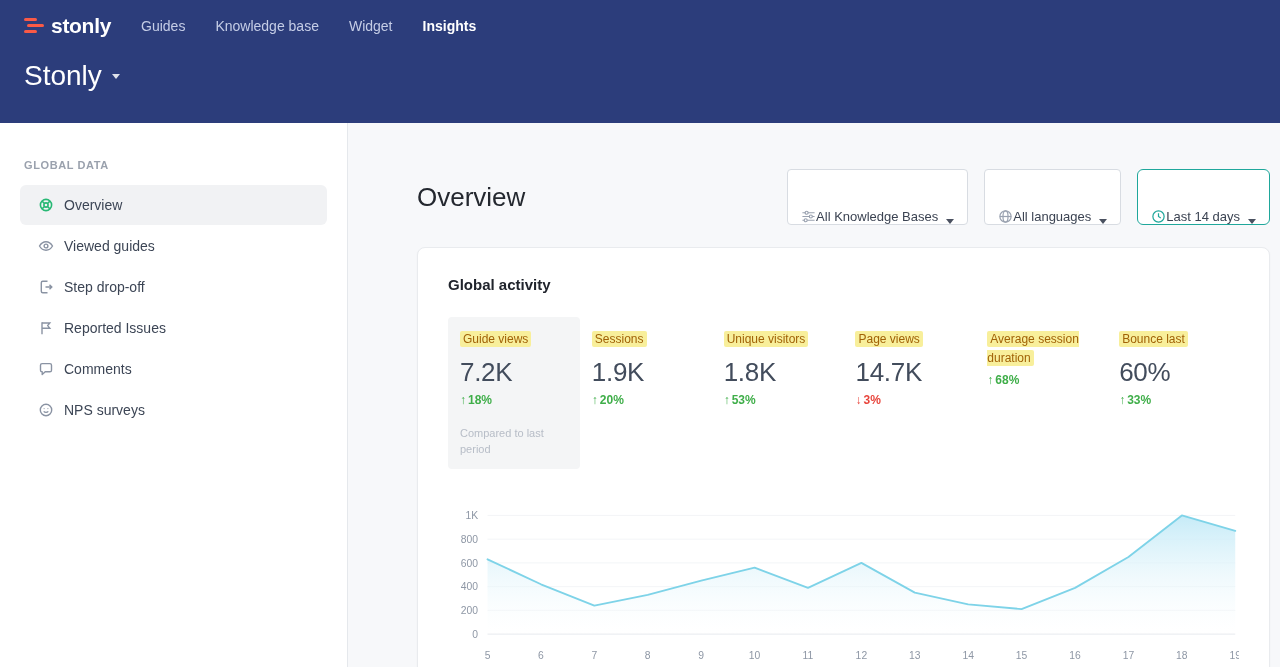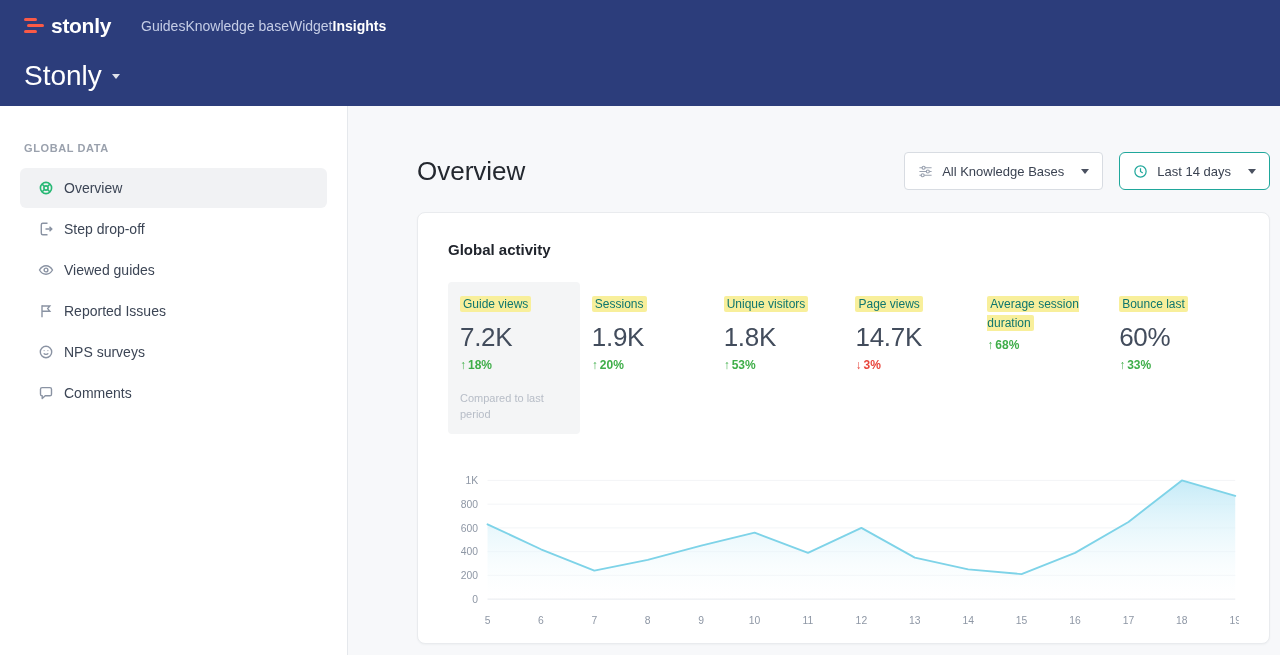--- a/index.html
+++ b/index.html
@@ -1,29 +1,29 @@
 <!DOCTYPE html>
 <html><head>
 <meta charset="utf-8">
 <style>
   * { margin:0; padding:0; box-sizing:border-box; }
   html,body { width:1280px; height:667px; overflow:hidden; background:#fff;
     font-family:"Liberation Sans", sans-serif; }
 
   
-  .app-header { height:106px; background:#2c3d7b; color:#fff; }
+  .app-header { height:123px; background:#2c3d7b; color:#fff; }
   .top-row { display:flex; align-items:center; padding:14px 24px 0 24px; }
   .logo { display:flex; align-items:center; gap:7px; cursor:pointer; }
   .logo-mark { width:20px; height:18px; position:relative; }
   .logo-mark span { position:absolute; left:0; height:3.4px; border-radius:2px; background:#fa5a46; }
   .logo-mark span:nth-child(1){ top:1px; width:13px; }
   .logo-mark span:nth-child(2){ top:7px; width:17px; left:3px; }
   .logo-mark span:nth-child(3){ top:13px; width:13px; }
   .logo-text { font-size:21px; font-weight:700; letter-spacing:-0.3px; color:#fff; }
-  .top-nav { display:flex; margin-left:30px; }
+  .top-nav { display:flex; gap:30px; margin-left:30px; }
   .nav-link { font-size:14px; color:#c5cde6; cursor:pointer; padding:4px 0; }
   .nav-link.active { color:#fff; font-weight:700; }
   .title-row { display:flex; align-items:center; gap:10px; padding:22px 24px 0 24px; }
   .workspace-title { font-size:28px; font-weight:400; color:#fff; }
   .caret { width:0; height:0; border-left:4px solid transparent; border-right:4px solid transparent; border-top:5px solid #4a5160; }
   .caret.light { border-top-color:rgba(255,255,255,.85); border-left-width:4px; border-right-width:4px; }
 
   
   .content { display:flex; height:549px; }
 
@@ -34,37 +34,37 @@
   .side-item.active { background:#f1f2f4; }
   .side-item .icon { width:16px; height:16px; color:#8a93a3; flex:none; display:flex; }
   .side-item.active .icon { color:#27b874; }
   .side-item svg { width:16px; height:16px; }
 
   
   .main { flex:1; background:#f7f8fa; padding:46px 10px 0 69px; overflow:hidden; }
   .main-header { display:flex; justify-content:space-between; align-items:center; }
   .page-title { font-size:26px; font-weight:400; color:#24282f; }
   .filters { display:flex; gap:16px; }
-  .dropdown { display:flex; align-items:center; gap:9px; height:38px; padding:0 13px; background:#fff;
+  .dropdown { display:flex; align-items:flex-end; height:56px; padding:0 13px; background:#fff;
     border:1px solid #d8dce2; border-radius:4px; font-size:13px; color:#3b4352; cursor:pointer; }
   .dropdown .icon { width:15px; height:15px; color:#9aa2b0; display:flex; }
   .dropdown svg { width:15px; height:15px; }
   .dropdown .caret { margin-left:8px; }
   .dropdown.accent { border-color:#1fa79b;border-radius:6px; }
   .dropdown.accent .icon { color:#1fa79b; }
 
   
   .card { margin-top:22px; background:#fff; border:1px solid #e9ebee; border-radius:8px;
     padding:28px 30px; height:432px; box-shadow:0 1px 2px rgba(30,40,60,.04); overflow:hidden; }
   .card-title { font-size:15px; font-weight:700; color:#20242c; }
 
   .metrics { display:flex; align-items:flex-start; margin-top:24px; }
   .metric { width:140px; padding:12px 12px 12px 12px; border-radius:4px; cursor:pointer; }
   .metric.selected { background:#f4f5f6; }
-  .metric-label { display:inline; background:#f8ef9b; color:#0f766e; font-size:12px; line-height:1.45; padding:1px 3px; border-radius:2px; }
+  .metric-label { display:inline; background:#f8ef9b; color:#a16207; font-size:12px; line-height:1.45; padding:1px 3px; border-radius:2px; }
   .metric-value { font-size:26px; color:#424c5c; margin-top:9px; letter-spacing:-0.3px; }
   .metric-change { margin-top:5px; font-size:12px; font-weight:700; display:flex; align-items:center; gap:2px; }
   .metric.up .metric-change { color:#3fae49; }
   .metric.down .metric-change { color:#e8453c; }
   .metric-note { margin-top:19px; font-size:11px; line-height:1.4; color:#b7bdc7; }
 
   .chart-wrap { margin-top:34px; }
   .tick { fill:#8e97a5; font-size:11px; font-family:"Liberation Sans", sans-serif; }
 </style>
 </head>
@@ -105,66 +105,66 @@
             <circle cx="8" cy="8" r="2.1"></circle>
             <path d="M4.2 4.2l1.9 1.9M11.8 4.2L9.9 6.1M11.8 11.8L9.9 9.9M4.2 11.8l1.9-1.9"></path>
           </svg>
       </span>
       <span>Overview</span>
     </div>
 
     <div class="side-item">
       <span class="icon">
         <svg viewBox="0 0 16 16" fill="none" stroke="currentColor" stroke-width="1.4">
+            <path d="M1.5 8S4 3.8 8 3.8 14.5 8 14.5 8 12 12.2 8 12.2 1.5 8 1.5 8z"></path>
+            <circle cx="8" cy="8" r="1.9"></circle>
+          </svg>
+      </span>
+      <span>Viewed guides</span>
+    </div>
+
+    <div class="side-item">
+      <span class="icon">
+        <svg viewBox="0 0 16 16" fill="none" stroke="currentColor" stroke-width="1.4">
             <path d="M9.5 2.2H4.8c-.9 0-1.5.6-1.5 1.5v8.6c0 .9.6 1.5 1.5 1.5h4.7"></path>
             <path d="M7.5 8h6.3M11.5 5.7L13.8 8l-2.3 2.3"></path>
           </svg>
       </span>
       <span>Step drop-off</span>
-    </div>
-
-    <div class="side-item">
-      <span class="icon">
-        <svg viewBox="0 0 16 16" fill="none" stroke="currentColor" stroke-width="1.4">
-            <path d="M1.5 8S4 3.8 8 3.8 14.5 8 14.5 8 12 12.2 8 12.2 1.5 8 1.5 8z"></path>
-            <circle cx="8" cy="8" r="1.9"></circle>
-          </svg>
-      </span>
-      <span>Viewed guides</span>
     </div>
 
     <div class="side-item">
       <span class="icon">
         <svg viewBox="0 0 16 16" fill="none" stroke="currentColor" stroke-width="1.4">
             <path d="M4 14.2V2.3"></path>
             <path d="M4 3h7.8L9.7 5.6 11.8 8.2H4"></path>
           </svg>
       </span>
       <span>Reported Issues</span>
+    </div>
+
+    <div class="side-item">
+      <span class="icon">
+        <svg viewBox="0 0 16 16" fill="none" stroke="currentColor" stroke-width="1.4" stroke-linejoin="round">
+            <path d="M2.5 4.2c0-.9.7-1.6 1.6-1.6h7.8c.9 0 1.6.7 1.6 1.6v5c0 .9-.7 1.6-1.6 1.6H7.2l-3 2.7v-2.7h-.1c-.9 0-1.6-.7-1.6-1.6z"></path>
+          </svg>
+      </span>
+      <span>Comments</span>
     </div>
 
     <div class="side-item">
       <span class="icon">
         <svg viewBox="0 0 16 16" fill="none" stroke="currentColor" stroke-width="1.4">
             <circle cx="8" cy="8" r="5.7"></circle>
             <path d="M5.7 9.4a3.1 3.1 0 0 0 4.6 0"></path>
             <circle cx="6.1" cy="6.6" r="0.55" fill="currentColor" stroke="none"></circle>
             <circle cx="9.9" cy="6.6" r="0.55" fill="currentColor" stroke="none"></circle>
           </svg>
       </span>
       <span>NPS surveys</span>
-    </div>
-
-    <div class="side-item">
-      <span class="icon">
-        <svg viewBox="0 0 16 16" fill="none" stroke="currentColor" stroke-width="1.4" stroke-linejoin="round">
-            <path d="M2.5 4.2c0-.9.7-1.6 1.6-1.6h7.8c.9 0 1.6.7 1.6 1.6v5c0 .9-.7 1.6-1.6 1.6H7.2l-3 2.7v-2.7h-.1c-.9 0-1.6-.7-1.6-1.6z"></path>
-          </svg>
-      </span>
-      <span>Comments</span>
     </div>
   </div>
 
   <div class="main">
     <div class="main-header">
       <div class="page-title">Overview</div>
       <div class="filters">
 
         <div class="dropdown">
           <span class="icon">
@@ -172,20 +172,31 @@
                 <path d="M1.5 4h13M1.5 8h13M1.5 12h13"></path>
                 <circle cx="6" cy="4" r="1.6" fill="#fff"></circle>
                 <circle cx="10.5" cy="8" r="1.6" fill="#fff"></circle>
                 <circle cx="5" cy="12" r="1.6" fill="#fff"></circle>
               </svg>
           </span>
           <span>All Knowledge Bases</span>
           <span class="caret"></span>
         </div>
 
+        <div class="dropdown">
+          <span class="icon">
+            <svg viewBox="0 0 16 16" fill="none" stroke="currentColor" stroke-width="1.3">
+                <circle cx="8" cy="8" r="6"></circle>
+                <ellipse cx="8" cy="8" rx="2.7" ry="6"></ellipse>
+                <path d="M2 8h12"></path>
+              </svg>
+          </span>
+          <span>All languages</span>
+          <span class="caret"></span>
+        </div>
 
         <div class="dropdown accent">
           <span class="icon">
             <svg viewBox="0 0 16 16" fill="none" stroke="currentColor" stroke-width="1.3">
                 <circle cx="8" cy="8" r="6"></circle>
                 <path d="M8 4.6V8l2.4 1.5"></path>
               </svg>
           </span>
           <span>Last 14 days</span>
           <span class="caret"></span>

